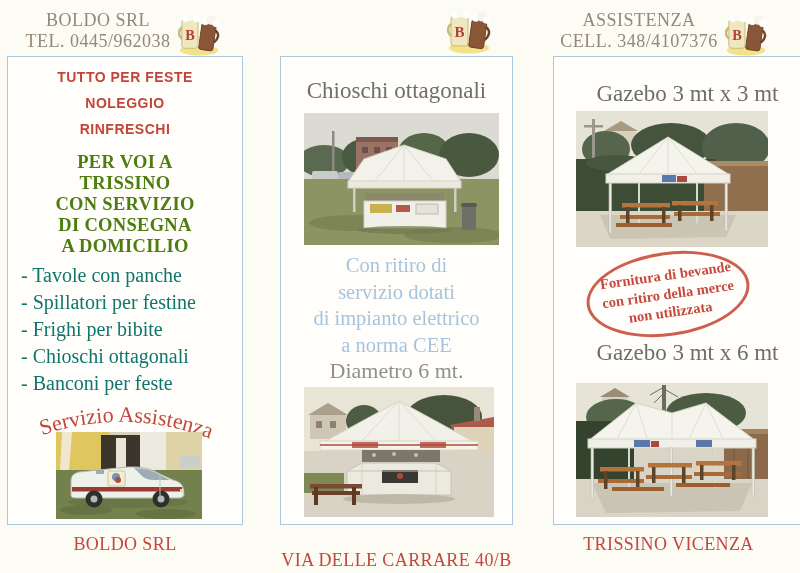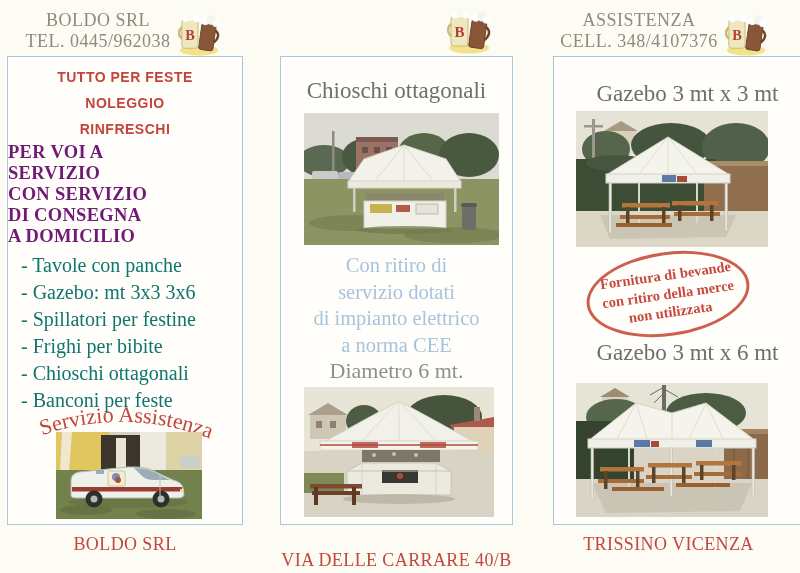--- a/index.html
+++ b/index.html
@@ -14,22 +14,22 @@
 
   
   .panel { position:absolute; top:56px; height:469px; background:#fffefa; border:1px solid #aac7dc; }
   #panel-left   { left:7px;   width:236px; }
   #panel-middle { left:280px; width:233px; }
   #panel-right  { left:553px; width:269px; }
 
   
   .red-head { margin-top:7px; text-align:center; font-family:"Liberation Sans", sans-serif;
               font-weight:bold; font-size:14px; line-height:26px; color:#c2453b; letter-spacing:.5px; }
-  .blue-head { margin-top:0; font-weight:bold; font-size:18.5px;
-               line-height:21px; color:#701a75; letter-spacing:.3px; }
+  .blue-head { margin-top:10px; text-align:center; font-weight:bold; font-size:18.5px;
+               line-height:21px; color:#4d7c0f; letter-spacing:.3px; }
   .item-list { margin-top:5px; padding-left:13px; color:#0f766e; font-size:20px; line-height:27px; }
   .arc-wrap { position:absolute; left:12px; top:341px; width:212px; height:54px; }
   .arc-wrap text { font-size:22px; fill:#c4473c; font-family:"Liberation Serif", serif; }
   .photo { position:absolute; }
 
   
   .gray-title { text-align:center; color:#6e6e6a; font-size:23px; }
   #panel-middle .gray-title { margin-top:21px; }
   .blue-body { position:absolute; left:0; top:195px; width:100%; text-align:center;
                color:#a6c4de; font-size:20.5px; line-height:26.5px; }
@@ -120,28 +120,27 @@
   </div>
 
   <div class="panel" id="panel-left">
     <div class="red-head">
       <div>TUTTO PER FESTE</div>
       <div>NOLEGGIO</div>
       <div>RINFRESCHI</div>
     </div>
     <div class="blue-head">
       <div>PER VOI A</div>
-      <div>SERVIZIO</div>
+      <div>TRISSINO</div>
       <div>CON SERVIZIO</div>
       <div>DI CONSEGNA</div>
       <div>A DOMICILIO</div>
     </div>
     <div class="item-list">
       <div>- Tavole con panche</div>
-      <div>- Gazebo: mt 3x3 3x6</div>
       <div>- Spillatori per festine</div>
       <div>- Frighi per bibite</div>
       <div>- Chioschi ottagonali</div>
       <div>- Banconi per feste</div>
     </div>
     <svg class="arc-wrap" viewBox="0 0 212 54">
       <path id="arcPath" d="M 4 44 Q 106 2 208 48" fill="none"></path>
       <text text-anchor="middle">
         <textPath href="#arcPath" startOffset="50%">Servizio Assistenza</textPath>
       </text>

